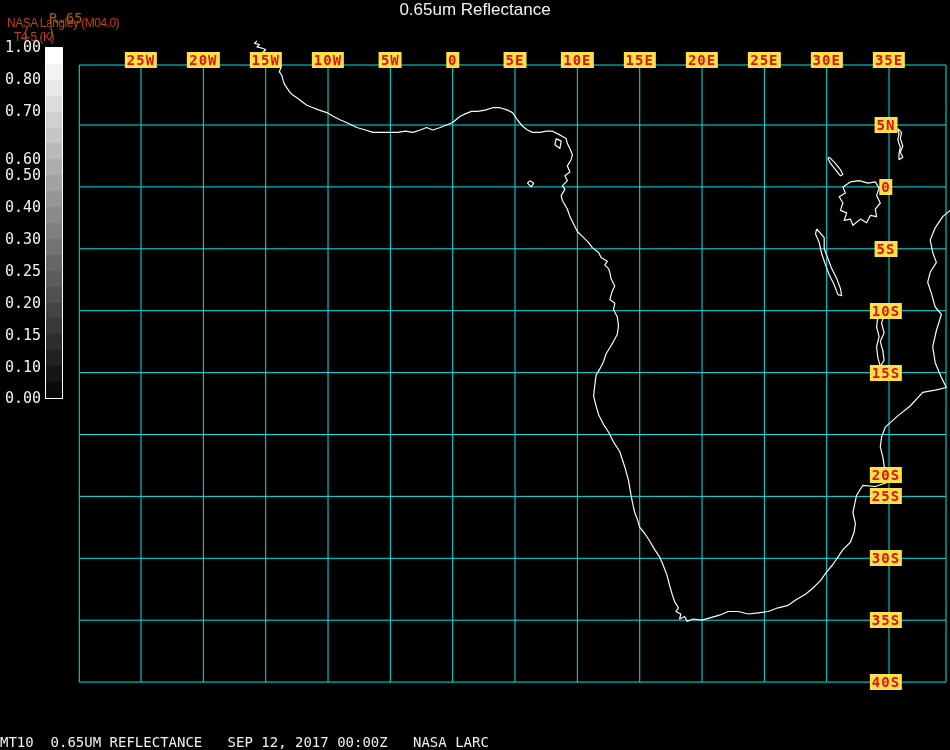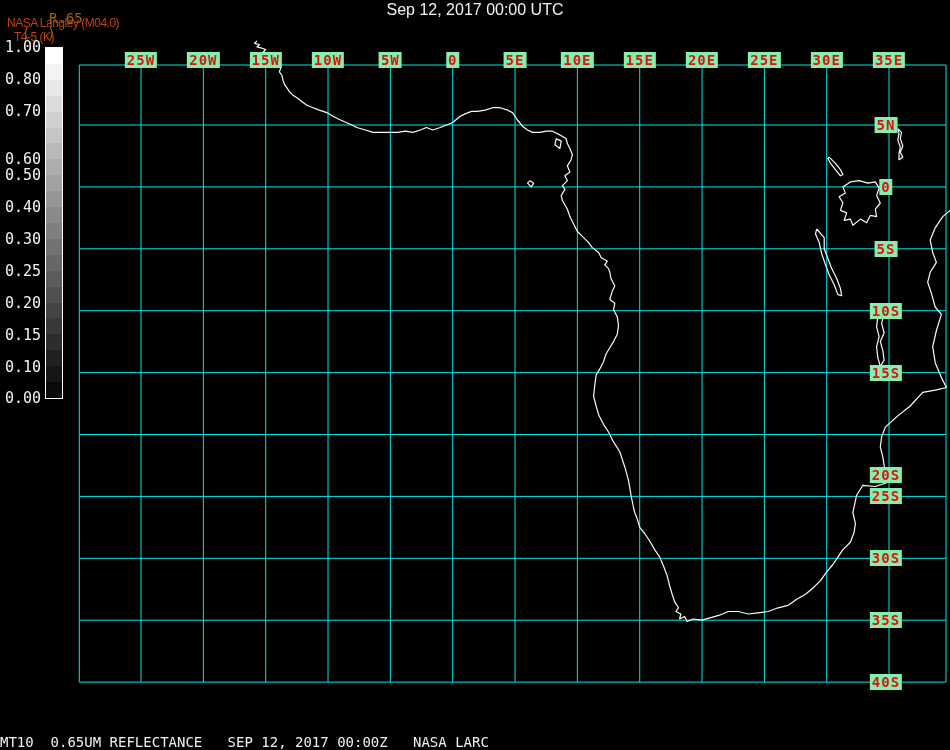--- a/index.html
+++ b/index.html
@@ -16,21 +16,21 @@
     font:14px "DejaVu Sans Mono",monospace;white-space:pre;}
   .orange-ovl{position:absolute;color:#c2410c;
     font-family:"Liberation Sans",sans-serif;font-size:12px;
     letter-spacing:-0.5px;white-space:pre;}
   #colorbar{position:absolute;left:45px;top:47px;width:16px;height:350px;
     border:1px solid #ffffff;}
   .cblabel{position:absolute;left:3px;width:38px;text-align:right;
     color:#f2f2f2;font:15px "DejaVu Sans Mono",monospace;line-height:16px;}
   #map-svg{position:absolute;left:0;top:0;}
   .glabel{position:absolute;transform:translate(-50%,-50%);
-    background:#86efac;color:#d81414;
+    background:#fde047;color:#d81414;
     font:bold 14px "DejaVu Sans Mono",monospace;letter-spacing:1px;
     padding:0 2px;white-space:nowrap;}
   #footer-caption{position:absolute;top:734px;left:0;width:950px;
     text-align:left;color:#f0f0f0;
     font:14px "DejaVu Sans Mono",monospace;white-space:pre;}
 </style>
 </head>
 <body>
 
 <svg id="map-svg" width="950" height="750" viewBox="0 0 950 750">
@@ -64,21 +64,21 @@
     <polyline points="556.2,138.6 561.2,141.1 559.9,148.5 554.9,144.8 556.2,138.6" fill="none" stroke="#fafafa" stroke-width="1.2" stroke-linejoin="round"></polyline>
     <polyline points="530.0,180.7 533.7,183.2 531.2,186.9 527.5,183.2 530.0,180.7" fill="none" stroke="#fafafa" stroke-width="1.2" stroke-linejoin="round"></polyline>
     <polyline points="829.2,157.2 835.4,163.4 840.4,169.6 842.9,174.5 840.4,175.8 835.4,169.6 830.5,163.4 828.0,158.4 829.2,157.2" fill="none" stroke="#fafafa" stroke-width="1.2" stroke-linejoin="round"></polyline>
     <polyline points="897.8,128.7 901.5,132.4 900.3,138.6 902.8,146.0 900.3,152.2 902.8,157.2 899.0,159.7 899.0,153.5 900.3,147.3 897.8,139.9 899.0,133.7 897.8,128.7" fill="none" stroke="#fafafa" stroke-width="1.2" stroke-linejoin="round"></polyline>
     <polyline points="850.4,181.9 859.1,180.7 867.9,183.2 875.3,181.9 879.1,188.1 876.6,195.6 880.3,203.0 875.3,209.2 876.6,216.6 870.3,215.4 866.6,222.8 860.4,219.1 852.9,225.3 850.4,219.1 844.2,220.3 846.7,212.9 840.4,210.4 842.9,203.0 839.2,196.8 845.4,193.1 842.9,186.9 850.4,181.9" fill="none" stroke="#fafafa" stroke-width="1.2" stroke-linejoin="round"></polyline>
     <polyline points="816.7,229.0 824.2,237.7 824.2,248.8 828.0,258.7 831.7,268.6 836.7,278.5 840.4,288.4 841.7,295.8 837.9,294.6 834.2,284.7 829.2,274.8 825.5,264.9 821.7,253.8 819.2,242.6 815.5,233.9 816.7,229.0" fill="none" stroke="#fafafa" stroke-width="1.2" stroke-linejoin="round"></polyline>
     <polyline points="880.3,305.7 884.1,314.4 881.6,323.1 884.1,333.0 880.3,341.6 882.8,350.3 884.1,360.2 880.3,366.4 877.8,357.7 876.6,346.6 879.1,336.7 876.6,326.8 877.8,316.9 876.6,309.5 880.3,305.7" fill="none" stroke="#fafafa" stroke-width="1.2" stroke-linejoin="round"></polyline>
   </svg>
 
 <div id="title-block">
-  <div id="map-subtitle">Sep 12, 2017 00:00 UTC</div>
+  <div id="map-title">0.65um Reflectance</div>
 </div>
 
 <div class="white-ovl" style="left:49px;top:10px;">R.65</div>
 <div class="white-ovl" style="left:22px;top:25px;">(  )</div>
 <div class="orange-ovl" style="left:7px;top:16px;">NASA Langley (M04.0)</div>
 <div class="orange-ovl" style="left:14px;top:30px;">T4-5 (K)</div>
 
 <div id="colorbar" style="background: linear-gradient(rgb(255, 255, 255) 0%, rgb(255, 255, 255) 4.55%, rgb(243, 243, 243) 4.55%, rgb(243, 243, 243) 9.09%, rgb(232, 232, 232) 9.09%, rgb(232, 232, 232) 13.64%, rgb(220, 220, 220) 13.64%, rgb(220, 220, 220) 18.18%, rgb(208, 208, 208) 18.18%, rgb(208, 208, 208) 22.73%, rgb(197, 197, 197) 22.73%, rgb(197, 197, 197) 27.27%, rgb(185, 185, 185) 27.27%, rgb(185, 185, 185) 31.82%, rgb(173, 173, 173) 31.82%, rgb(173, 173, 173) 36.36%, rgb(162, 162, 162) 36.36%, rgb(162, 162, 162) 40.91%, rgb(150, 150, 150) 40.91%, rgb(150, 150, 150) 45.45%, rgb(138, 138, 138) 45.45%, rgb(138, 138, 138) 50%, rgb(127, 127, 127) 50%, rgb(127, 127, 127) 54.55%, rgb(115, 115, 115) 54.55%, rgb(115, 115, 115) 59.09%, rgb(103, 103, 103) 59.09%, rgb(103, 103, 103) 63.64%, rgb(92, 92, 92) 63.64%, rgb(92, 92, 92) 68.18%, rgb(80, 80, 80) 68.18%, rgb(80, 80, 80) 72.73%, rgb(68, 68, 68) 72.73%, rgb(68, 68, 68) 77.27%, rgb(57, 57, 57) 77.27%, rgb(57, 57, 57) 81.82%, rgb(45, 45, 45) 81.82%, rgb(45, 45, 45) 86.36%, rgb(33, 33, 33) 86.36%, rgb(33, 33, 33) 90.91%, rgb(22, 22, 22) 90.91%, rgb(22, 22, 22) 95.45%, rgb(10, 10, 10) 95.45%, rgb(10, 10, 10) 100%);"></div>
 <div id="colorbar-labels">
     <div class="cblabel" style="top: 39px;">1.00</div>

